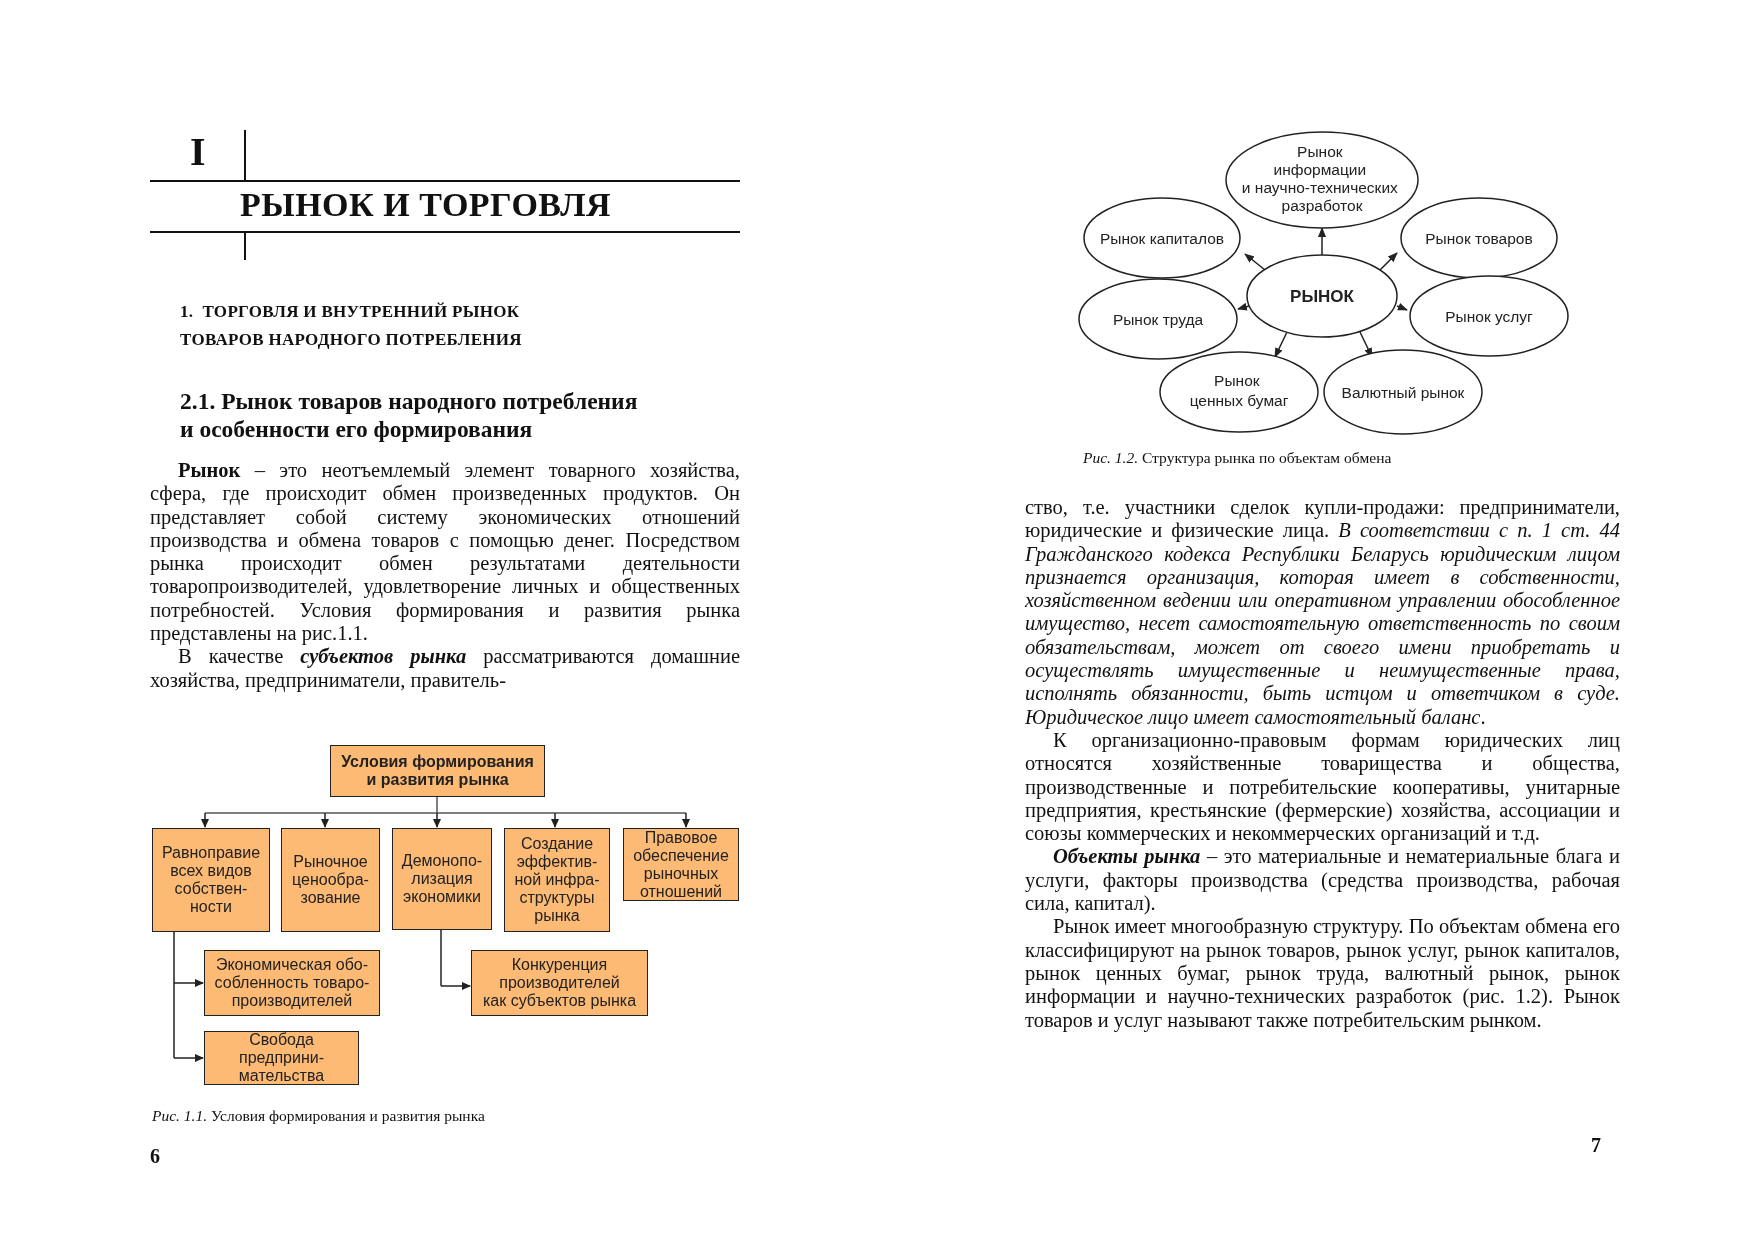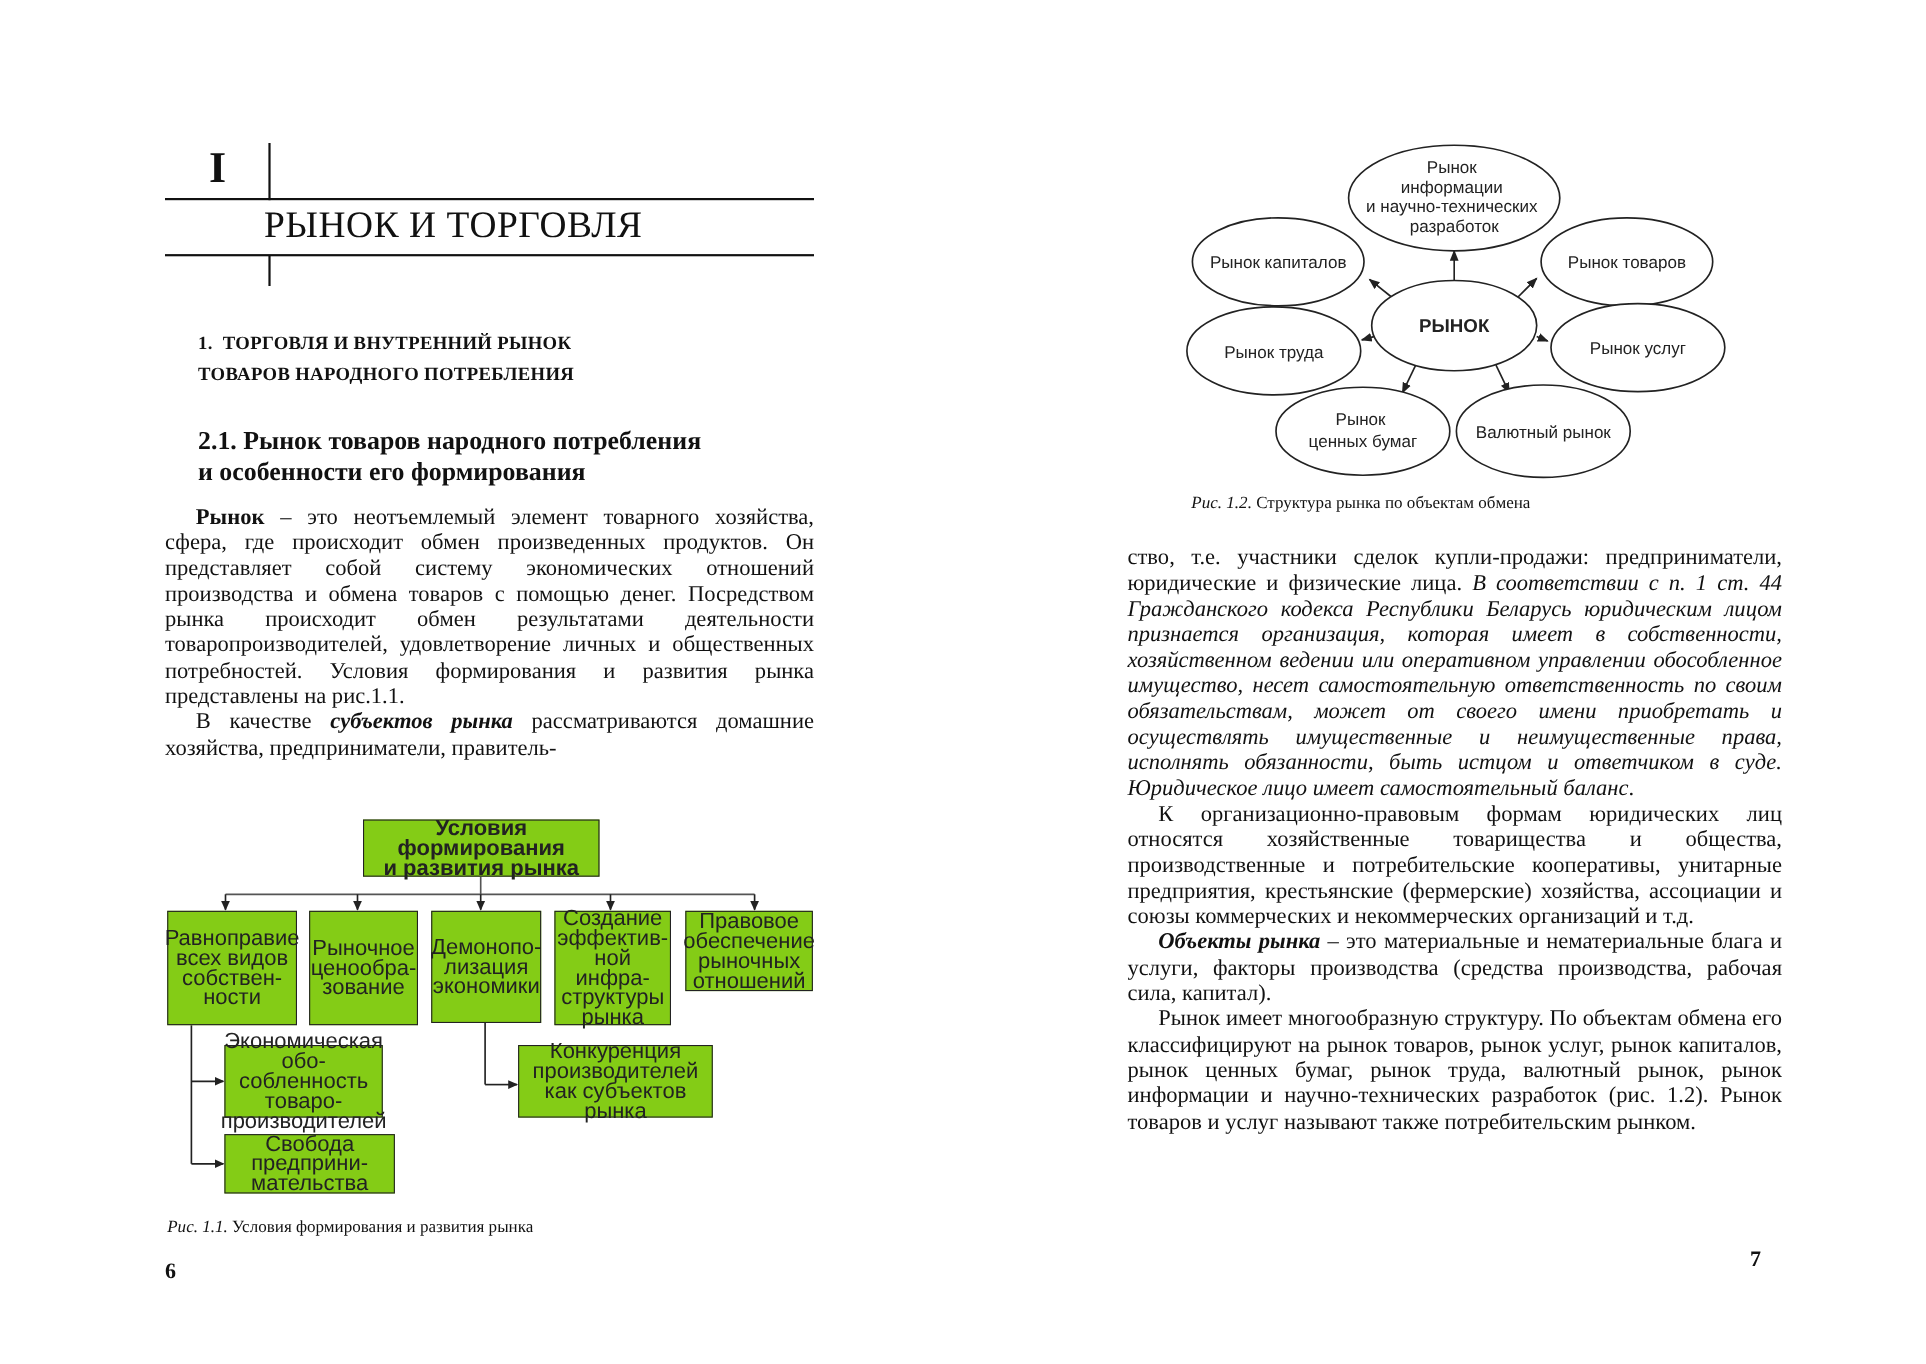--- a/index.html
+++ b/index.html
@@ -2,32 +2,32 @@
 <html><head>
 <meta charset="utf-8">
 <style>
   html, body { margin:0; padding:0; background:#ffffff; }
   body { width:1751px; height:1240px; position:relative; overflow:hidden; color:#111; font-family:"DejaVu Serif", serif; }
   .abs { position:absolute; }
   .page { position:absolute; top:0; height:1240px; }
   .hline { position:absolute; height:2px; background:#111; }
   .vline { position:absolute; width:2px; background:#111; }
   .roman { font-family:"Liberation Serif", serif; font-weight:bold; font-size:40px; }
-  .part-title { font-family:"Liberation Serif", serif; font-weight:normal; font-size:34px; letter-spacing:0.5px; white-space:nowrap; }
+  .part-title { font-family:"Liberation Serif", serif; font-weight:bold; font-size:34px; letter-spacing:0.5px; white-space:nowrap; }
   .h1 { font-family:"Liberation Serif", serif; font-weight:bold; font-size:17px; line-height:28px; letter-spacing:0.3px; }
   .h2 { font-family:"Liberation Serif", serif; font-weight:bold; font-size:23.5px; line-height:28px; }
   .body { font-family:"Liberation Serif", serif; font-size:20.5px; line-height:23.3px; text-align:justify; text-align-last:left; }
   .body p { margin:0; }
   .indent { text-indent:28px; }
   .it { font-style:italic; }
   .bi { font-style:italic; font-weight:bold; }
   .b { font-weight:bold; }
   .caption { font-family:"Liberation Serif", serif; font-size:15.5px; white-space:nowrap; }
   .pagenum { font-family:"Liberation Serif", serif; font-weight:bold; font-size:20px; }
-  .box { position:absolute; border:1.5px solid #222; background:#84cc16; box-sizing:border-box; display:flex; align-items:center; justify-content:center; text-align:center; font-family:"Liberation Sans", sans-serif; font-size:20px; line-height:18px; color:#222; white-space:pre-line; }
+  .box { position:absolute; border:1.5px solid #222; background:#fdba74; box-sizing:border-box; display:flex; align-items:center; justify-content:center; text-align:center; font-family:"Liberation Sans", sans-serif; font-size:16px; line-height:18px; color:#222; white-space:pre-line; }
   .box.head { font-weight:bold; }
   svg text { font-family:"Liberation Sans", sans-serif; }
 </style>
 </head>
 <body>
 
 <div class="page" style="left:0; width:875px;">
 
   <div class="abs roman" style="left:190px; top:128px;">I</div>
   <div class="vline" style="left:244px; top:130px; height:52px;"></div>
@@ -91,21 +91,21 @@
     <div class="box" style="left:504px; top:828px; width:106px; height:104px;">Создание
 эффектив-
 ной инфра-
 структуры
 рынка</div>
     <div class="box" style="left:623px; top:828px; width:116px; height:73px;">Правовое
 обеспечение
 рыночных
 отношений</div>
 
-    <div class="box" style="left:204px; top:950px; width:144px; height:66px;">Экономическая обо-
+    <div class="box" style="left:204px; top:950px; width:176px; height:66px;">Экономическая обо-
 собленность товаро-
 производителей</div>
     <div class="box" style="left:204px; top:1031px; width:155px; height:54px;">Свобода предприни-
 мательства</div>
     <div class="box" style="left:471px; top:950px; width:177px; height:66px;">Конкуренция
 производителей
 как субъектов рынка</div>
 
     <div class="abs caption" style="left:152px; top:1107px;"><span class="it">Рис. 1.1.</span><span> Условия формирования и развития рынка</span></div>
   </div>

